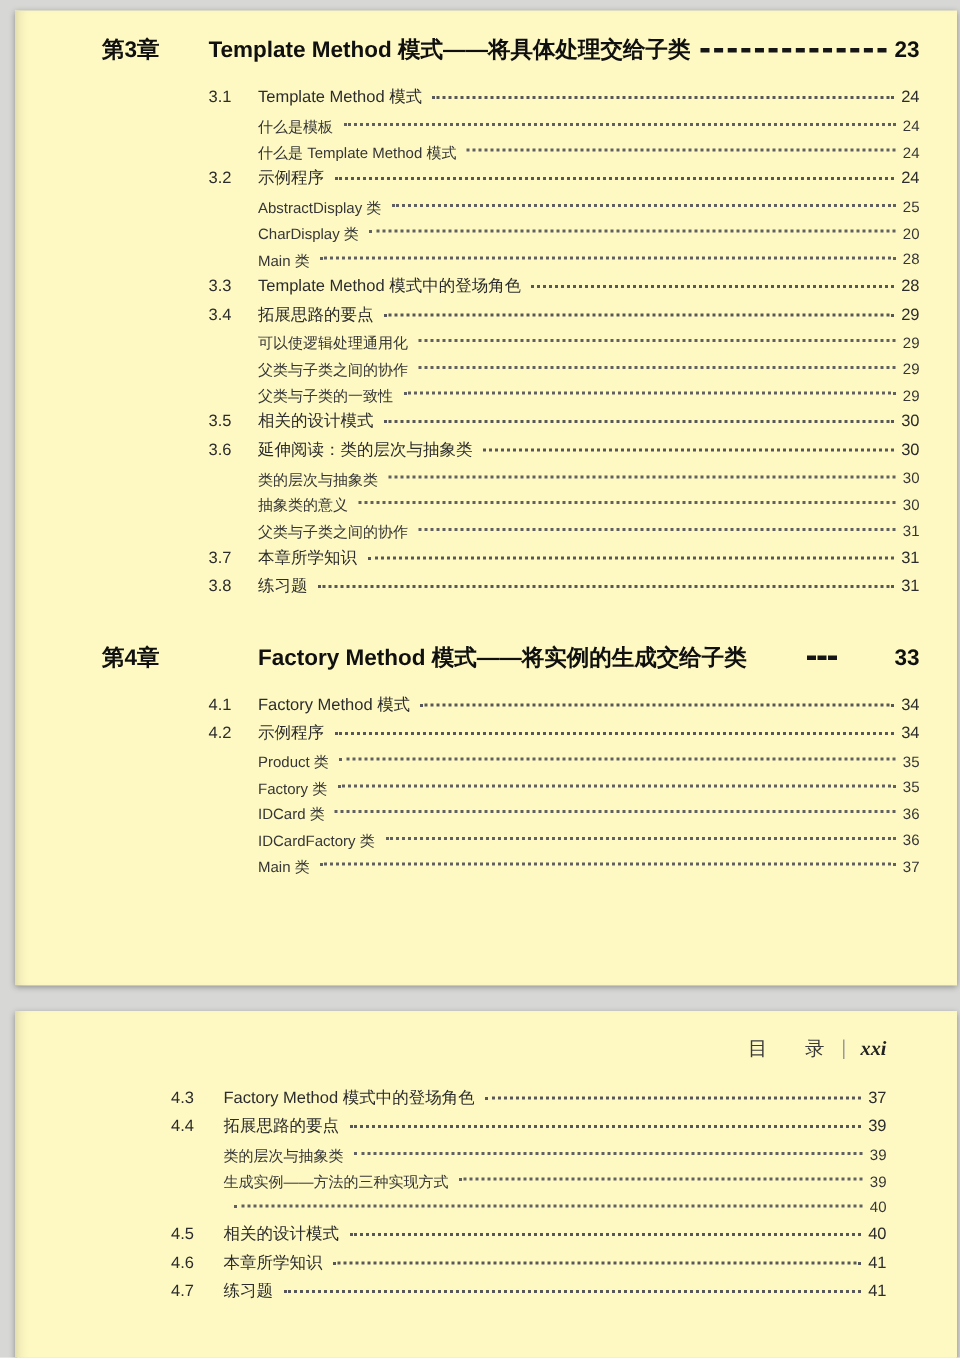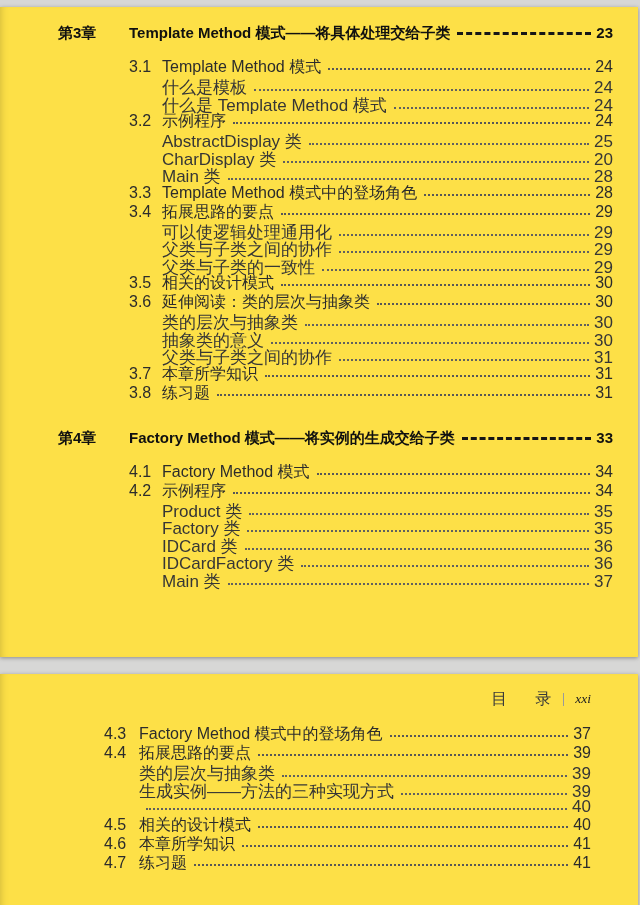--- a/index.html
+++ b/index.html
@@ -4,22 +4,22 @@
 <style>
   * { margin:0; padding:0; box-sizing:border-box; }
   html,body { width:640px; height:905px; }
   body {
     background:#d7d7d6;
     font-family:"Liberation Sans","DejaVu Sans",sans-serif;
     overflow:hidden;
     position:relative;
   }
   .page {
-    background:#fde047;
-    margin-left:0;
+    background:#fef9c3;
+    margin-left:10px;
     margin-right:2px;
     box-shadow:0 1px 4px rgba(0,0,0,.35), inset 7px 0 9px -7px rgba(0,0,0,.22);
   }
   .page1 {
     margin-top:7px;
     min-height:650px;
     padding:17px 25px 30px 58px;
   }
   .page2 {
     margin-top:17px;
@@ -37,48 +37,48 @@
     position:relative; top:-2px;
   }
   .row .pg { flex:none; white-space:nowrap; }
 
   .row.chapter {
     font-weight:bold; font-size:15px; color:#101010;
     margin-bottom:11px; height:22px;
   }
   .row.chapter .num { width:71px; }
   .row.chapter .leader { border-bottom:3px dashed #161616; top:-3px; }
-  .row.chapter.later { margin-top:27px; }
-
-  .row.section { font-size:16px; height:19px; padding-left:71px; }
+  .row.chapter.later { margin-top:27px;gap:33px; }
+
+  .row.section { font-size:11px; height:19px; padding-left:71px; }
   .row.section .num { width:33px; }
 
-  .row.sub { font-size:17px; height:17.5px; padding-left:104px; color:#363636; }
+  .row.sub { font-size:10px; height:17.5px; padding-left:104px; color:#363636;align-items:center; }
   .row.sub .leader { border-bottom:2px dotted #606060; }
 
   
   .page2 .row.section { padding-left:0; }
   .page2 .row.section .num { width:35px; }
   .page2 .row.sub { padding-left:35px; }
 
   
   .p2header {
     display:flex; justify-content:flex-end; align-items:center;
     margin-bottom:16px; height:18px;
   }
   .p2header .hleft {
-    font-size:16px; letter-spacing:6px; color:#3a3a3a;
+    font-size:13px; letter-spacing:6px; color:#3a3a3a;
   }
   .p2header .hsep {
     width:0; height:13px; border-left:1px solid #9a9a9a;
     margin:0 11px 0 6px;
   }
   .p2header .hright {
     font-family:"Liberation Serif","DejaVu Serif",serif;
-    font-style:italic; font-size:13.5px; color:#222;
+    font-style:italic; font-size:13.5px; color:#222;font-weight:bold;
   }
 </style>
 </head>
 <body>
 
 <div class="canvas">
 
   <div class="page page1">
     <div>
         <div class="row chapter">

